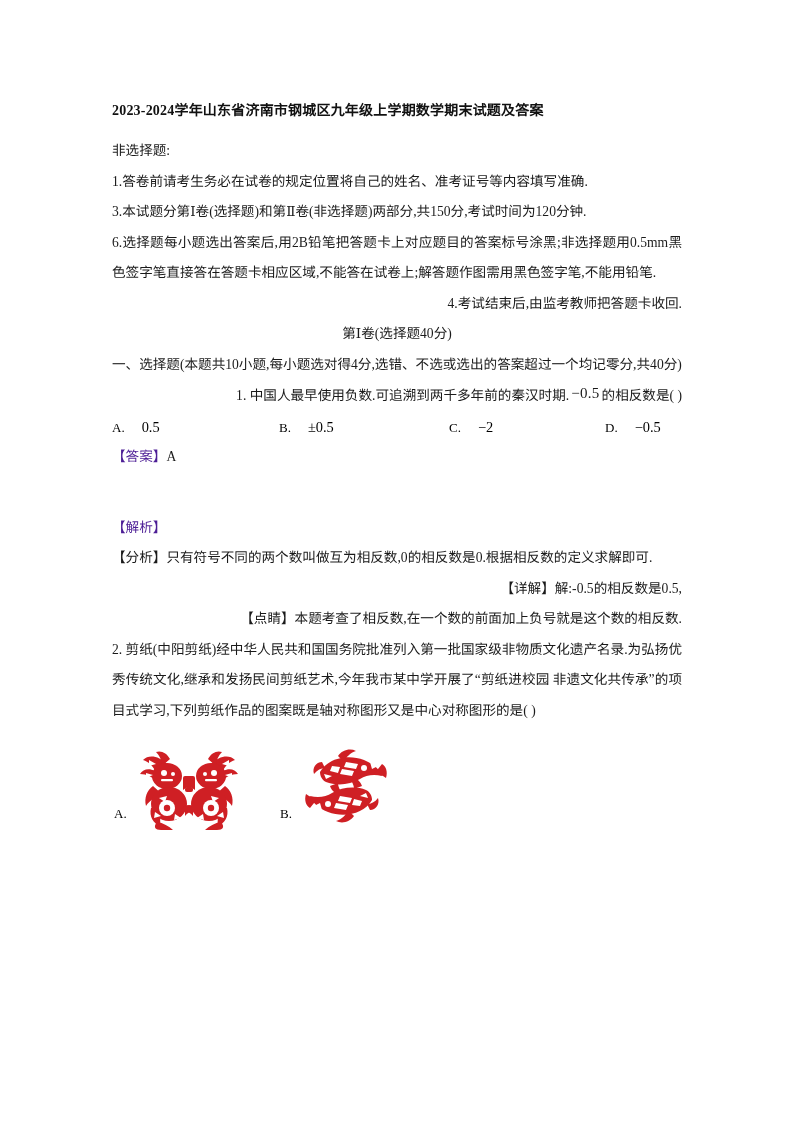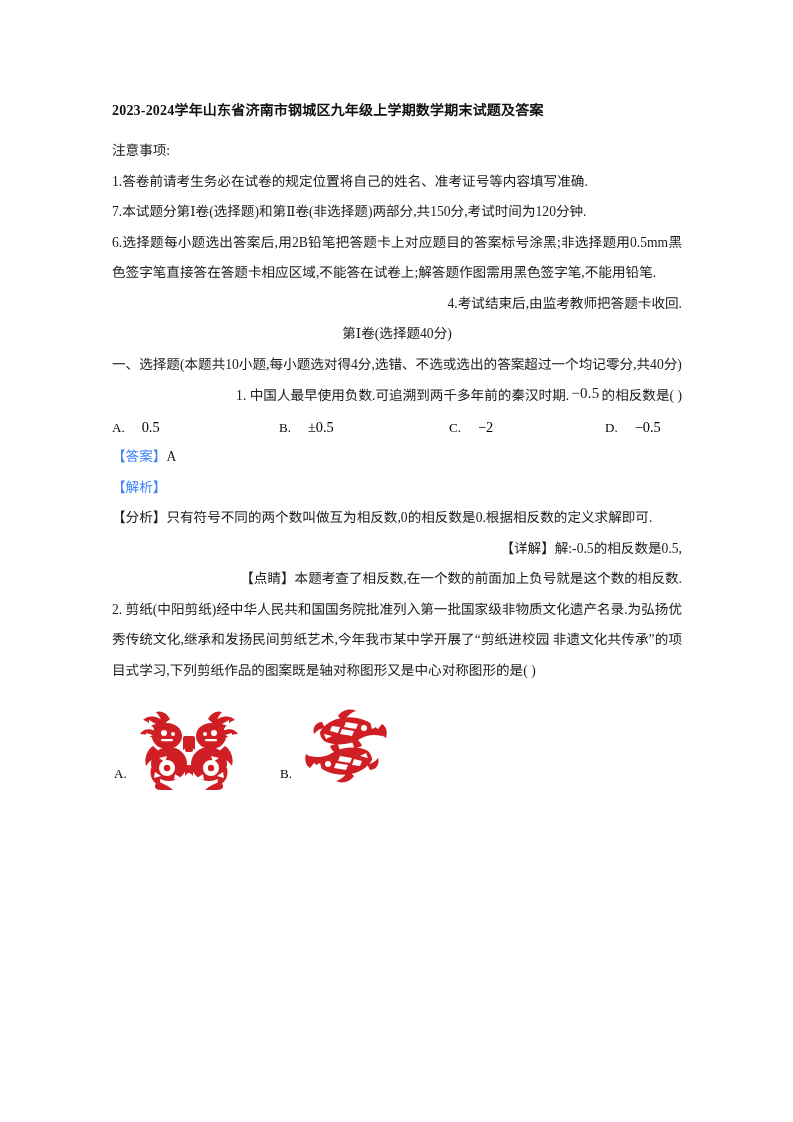--- a/index.html
+++ b/index.html
@@ -55,21 +55,22 @@
   }
   .para.center {
     text-align: center;
   }
   .para.tight {
     text-align: right;
   }
 
   
   .blue {
-    color: #3b82f6;
+    color: #4c1d95;
+    margin-top: 40px;
   }
   .para.answer-line {
     text-align: left;
   }
   .para.answer-line .ans-val {
     color: #1a1a1a;
   }
 
   
   .options-row {
@@ -129,25 +130,25 @@
   }
 </style>
 </head>
 <body>
 
 <div class="page">
   <div class="content">
 
     <h1 class="doc-title">2023-2024学年山东省济南市钢城区九年级上学期数学期末试题及答案</h1>
 
-    <p class="para notice-head">注意事项:</p>
+    <p class="para notice-head">非选择题:</p>
 
     <p class="para">1.答卷前请考生务必在试卷的规定位置将自己的姓名、准考证号等内容填写准确.</p>
 
-    <p class="para">7.本试题分第Ⅰ卷(选择题)和第Ⅱ卷(非选择题)两部分,共150分,考试时间为120分钟.</p>
+    <p class="para">3.本试题分第Ⅰ卷(选择题)和第Ⅱ卷(非选择题)两部分,共150分,考试时间为120分钟.</p>
 
     <p class="para">6.选择题每小题选出答案后,用2B铅笔把答题卡上对应题目的答案标号涂黑;非选择题用0.5mm黑色签字笔直接答在答题卡相应区域,不能答在试卷上;解答题作图需用黑色签字笔,不能用铅笔.</p>
 
     <p class="para tight">4.考试结束后,由监考教师把答题卡收回.</p>
 
     <p class="para center">第Ⅰ卷(选择题40分)</p>
 
     <p class="para">一、选择题(本题共10小题,每小题选对得4分,选错、不选或选出的答案超过一个均记零分,共40分)</p>
 
     <p class="para tight">

